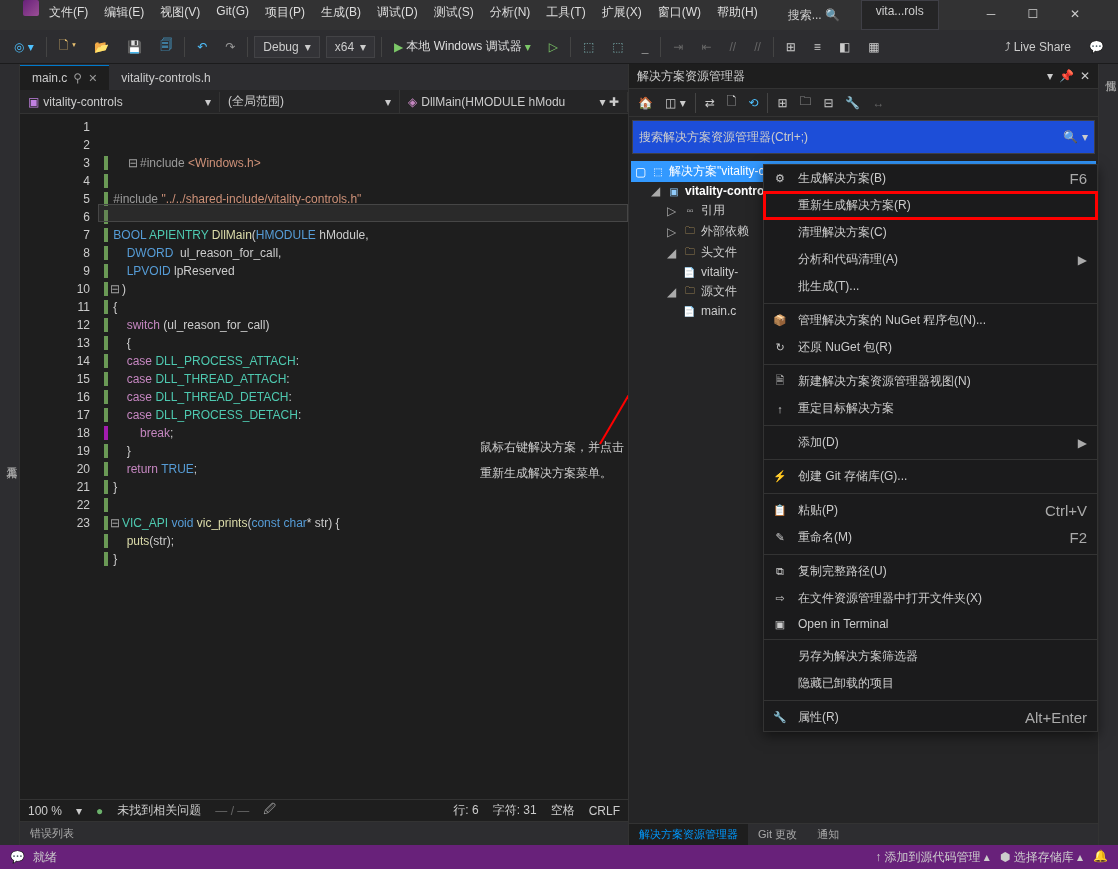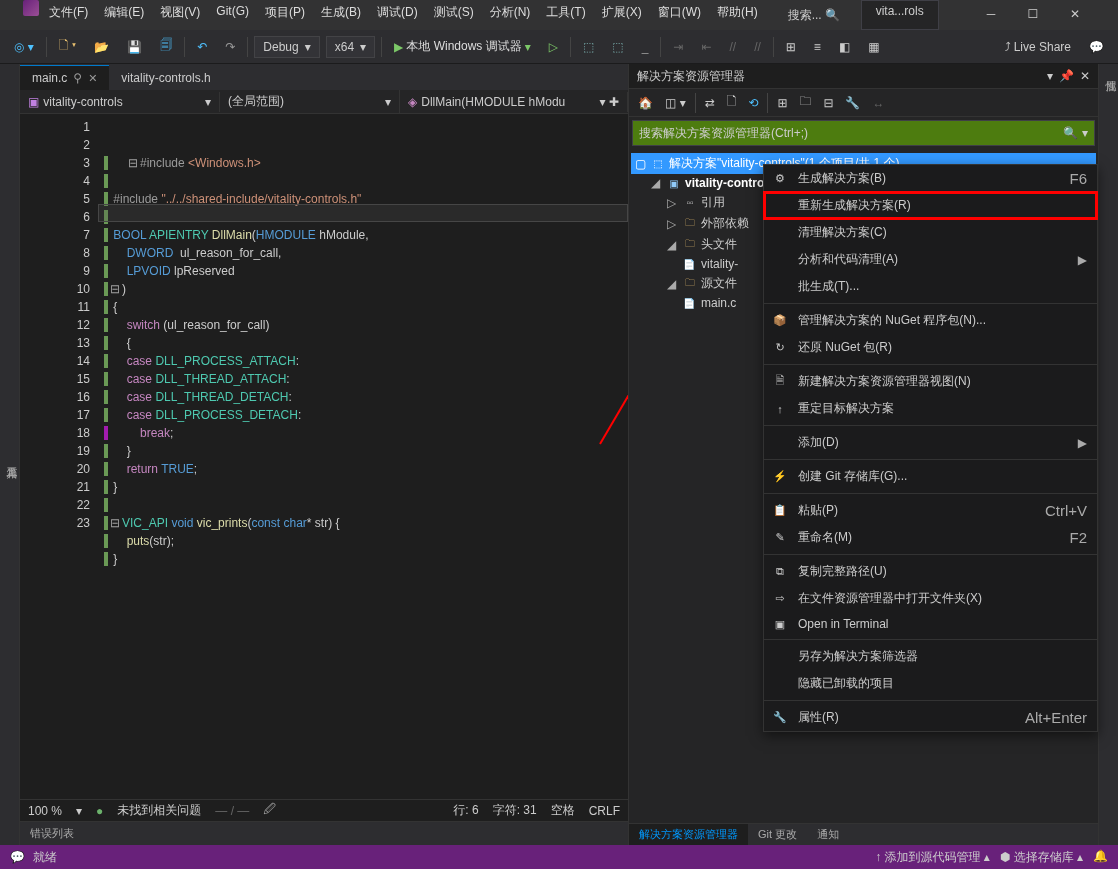--- a/index.html
+++ b/index.html
@@ -34,21 +34,21 @@
 .pp{color:#9b9b9b}.id{color:#c586c0}
 .fold{color:#a0a0a0;display:inline-block;width:12px}
 .hl-line{position:absolute;left:0;right:0;height:18px;background:rgba(80,80,80,0.25);border:1px solid #464646;pointer-events:none}
 .annotation{position:absolute;color:#d9534f;font-size:17px;font-weight:500;line-height:26px;pointer-events:none}
 .editor-status{height:22px;background:#1e1e1e;border-top:1px solid #333;display:flex;align-items:center;padding:0 8px;gap:14px;font-size:11px;color:#aaa}
 .solution-panel{width:470px;background:#252526;border-left:1px solid #333;display:flex;flex-direction:column;position:relative}
 .panel-header{height:25px;background:#1e1e1e;border-bottom:1px solid #333;display:flex;align-items:center;padding:0 8px;font-size:11px;color:#ccc}
 .panel-header .hdr-btns{margin-left:auto;display:flex;gap:6px;color:#aaa}
 .panel-toolbar{height:28px;display:flex;align-items:center;padding:0 6px;gap:6px;border-bottom:1px solid #333}
 .pt-btn{padding:3px;color:#ccc}
-.search-box{height:26px;background:#4d7c0f;border:1px solid #3f3f46;margin:3px;display:flex;align-items:center;padding:8px 6px;color:#999;font-size:11px}
+.search-box{height:26px;background:#1d4ed8;border:1px solid #3f3f46;margin:3px;display:flex;align-items:center;padding:16px 6px;color:#999;font-size:11px}
 .tree{flex:1;padding:4px 2px;font-size:12px;overflow:hidden}
 .tree-row{display:flex;align-items:center;padding:2px 4px;gap:4px}
 .tree-row.sel{background:#3399ff;color:#fff}
 .tree-row.sel *{color:#fff}
 .tree-ic{width:14px;height:14px;display:inline-flex;align-items:center;justify-content:center;font-size:10px}
 .expand{color:#aaa;width:12px}
 .sol-ic{color:#c080e0}
 .proj-ic{color:#90caf9}
 .folder-ic{color:#e8c070}
 .file-ic{color:#90caf9}
@@ -216,20 +216,24 @@
 <span style="border-left:4px solid #6a9955;padding-left:2px">     <span class="id">case</span> <span class="tp">DLL_PROCESS_DETACH</span>:</span>
 <span style="border-left:4px solid #a21caf;padding-left:2px">         <span class="id">break</span>;</span>
 <span style="border-left:4px solid #6a9955;padding-left:2px">     }</span>
 <span style="border-left:4px solid #6a9955;padding-left:2px">     <span class="id">return</span> <span class="kw">TRUE</span>;</span>
 <span style="border-left:4px solid #6a9955;padding-left:2px"> }</span>
 <span style="border-left:4px solid #6a9955;padding-left:2px"> </span>
 <span style="border-left:4px solid #6a9955;padding-left:2px"><span class="fold">⊟</span><span class="tp">VIC_API</span> <span class="kw">void</span> <span class="fn">vic_prints</span>(<span class="kw">const</span> <span class="kw">char</span>* str) {</span>
 <span style="border-left:4px solid #6a9955;padding-left:2px">     <span class="fn">puts</span>(str);</span>
 <span style="border-left:4px solid #6a9955;padding-left:2px"> }</span>
       </div>
+      <div class="annotation" style="top:320px;left:460px">
+        <div>鼠标右键解决方案，并点击</div>
+        <div>重新生成解决方案菜单。</div>
+      </div>
       <svg style="position:absolute;top:40px;left:560px;width:200px;height:300px;pointer-events:none">
         <line x1="190" y1="0" x2="20" y2="290" stroke="#f00" stroke-width="2"></line>
         <polygon points="195,0 180,8 188,-6" fill="#f00" transform="translate(0,4)"></polygon>
       </svg>
     </div>
     <div class="editor-status">
       <span>100 %</span>
         <span>▾</span>
       <span style="color:#6cb26c">●</span>
         <span>未找到相关问题</span>

